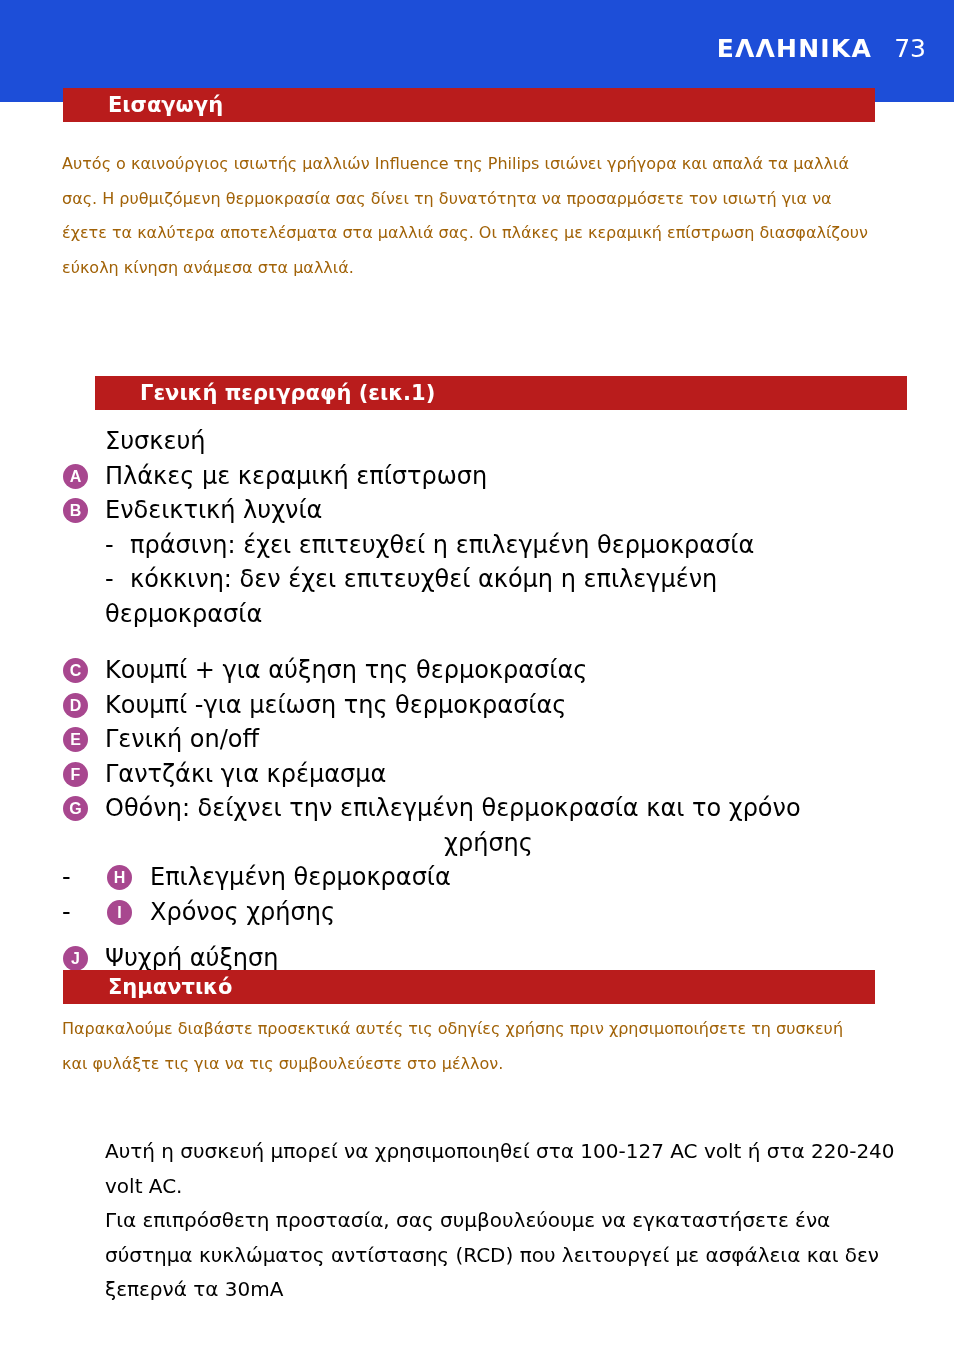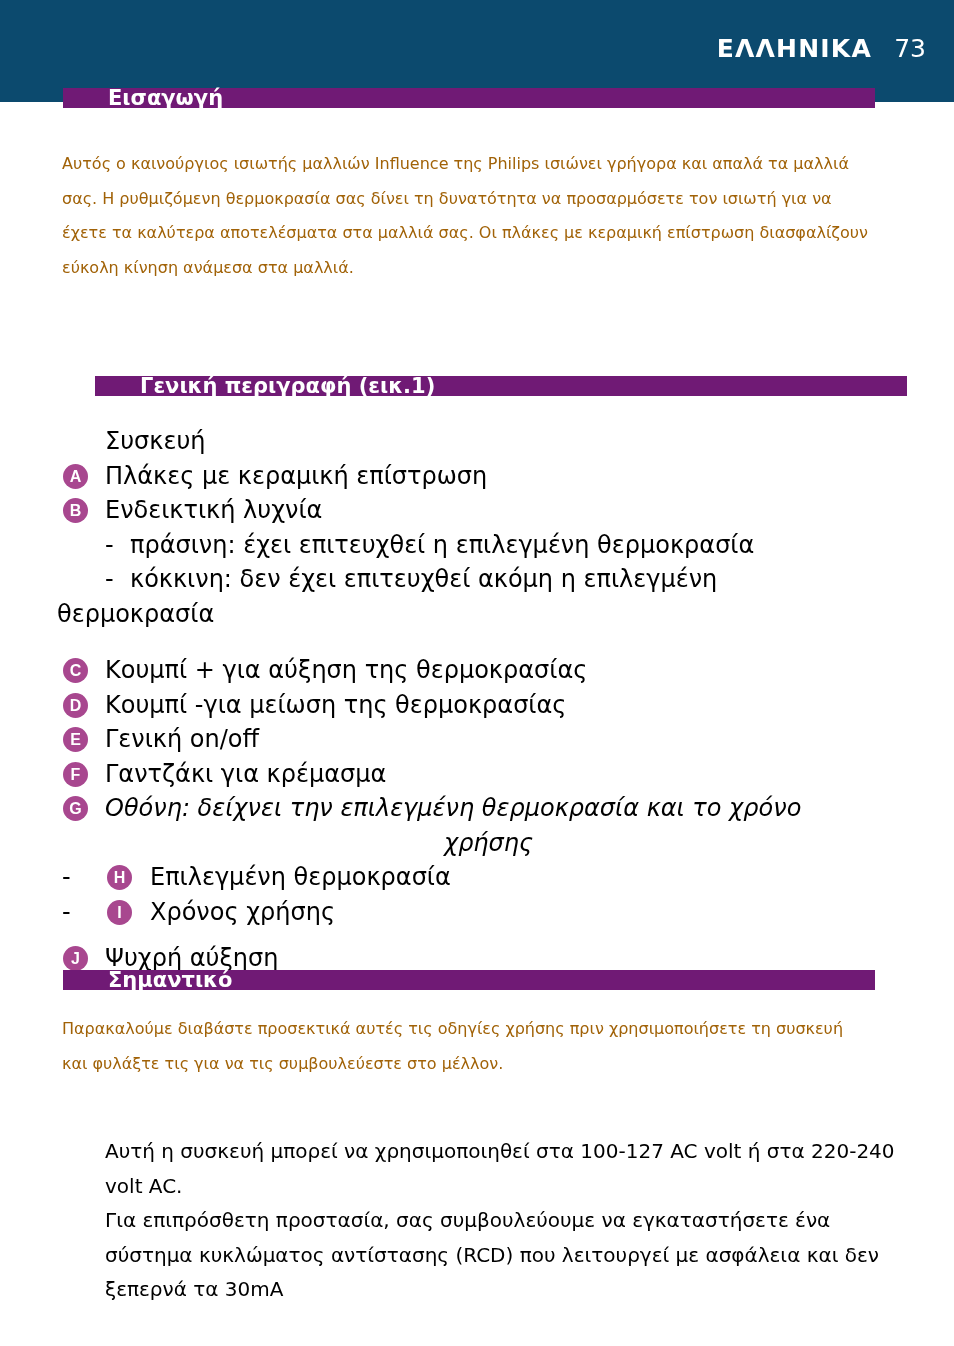--- a/index.html
+++ b/index.html
@@ -16,21 +16,21 @@
     overflow: hidden;
   }
 
   
   .top-band {
     position: absolute;
     left: 0;
     top: 0;
     width: 954px;
     height: 102px;
-    background: #0c4a6e;
+    background: #1d4ed8;
   }
   .top-band-title {
     position: absolute;
     right: 82px;
     top: 36px;
     font-size: 25px;
     font-weight: bold;
     letter-spacing: 1.2px;
     color: #ffffff;
     line-height: 1;
@@ -51,22 +51,22 @@
     left: 0;
     top: 0;
     width: 954px;
   }
 
   
   .section-bar {
     position: absolute;
     left: 63px;
     width: 812px;
-    height: 20px;
-    background: #701a75;
+    height: 34px;
+    background: #b91c1c;
     text-align: right;
   }
   .section-bar .section-title {
     position: absolute;
     left: 45px;
     top: 50%;
     transform: translateY(-52%);
     color: #ffffff;
     font-size: 21px;
     font-weight: bold;
@@ -127,21 +127,20 @@
     font-family: "Liberation Sans", sans-serif;
   }
   .comp-row .label {
     display: block;
     margin-left: 105px;
     padding-right: 82px;
   }
   .comp-row .label.justify {
     text-align: justify;
     text-justify: inter-word;
-    font-style: italic;
   }
   .comp-row .label.justify > span.lastline {
     display: block;
     text-align: center;
   }
 
   
   .comp-row.no-badge .label { margin-left: 105px; }
 
   
@@ -155,21 +154,21 @@
     left: 105px;
     top: 0;
   }
   .sub-row .sub-label {
     display: block;
     margin-left: 130px;
     padding-right: 62px;
   }
   .sub-row .sub-cont {
     display: block;
-    margin-left: 57px;
+    margin-left: 105px;
     padding-right: 84px;
   }
 
   
   .dash-badge-row {
     position: relative;
     min-height: 34px;
     font-size: 24px;
     line-height: 34.5px;
   }

